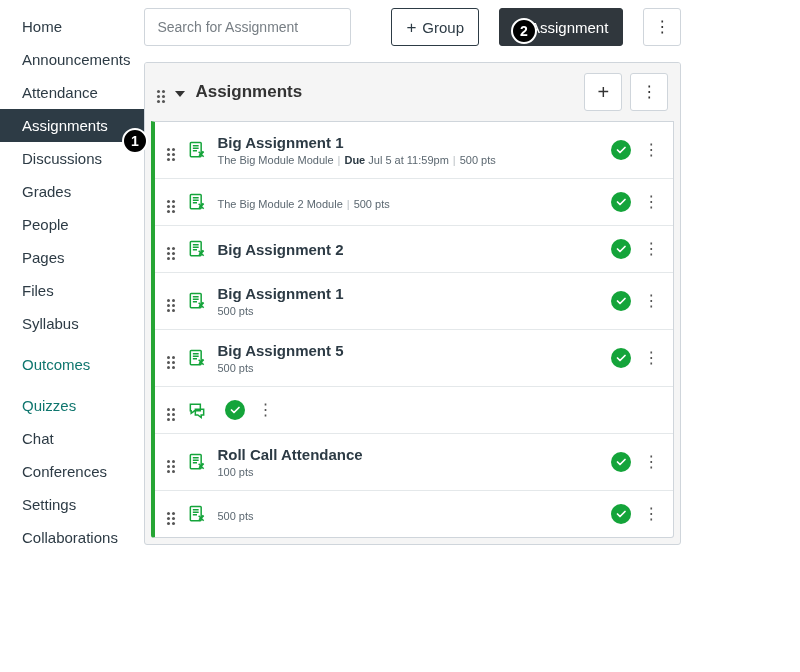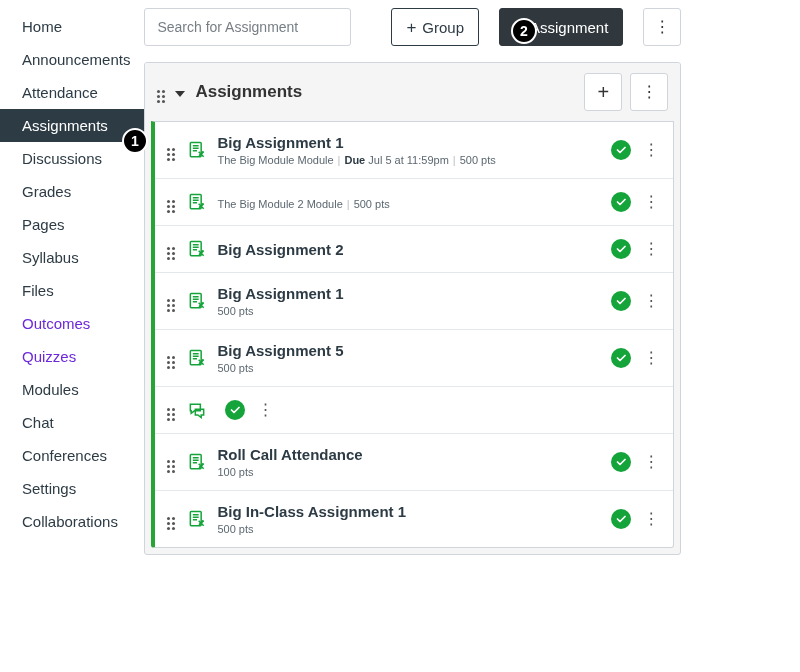--- a/index.html
+++ b/index.html
@@ -27,21 +27,22 @@
     font-size: 15px;
     color: #2d3b45;
     cursor: pointer;
     position: relative;
   }
   .sidebar .nav-item.active {
     background: #2d3b45;
     color: #fff;
   }
   .sidebar .nav-item.disabled {
-    color: #6d28d9;
+    color: #0f766e;
+    margin-top: 8px;
   }
   
   .main {
     flex: 1;
     padding: 8px 10px 8px 0px;
   }
   .topbar {
     display: flex;
     align-items: flex-end;
     gap: 20px;
@@ -236,26 +237,26 @@
 
 <div class="page">
 
   <nav class="sidebar" id="sidebar">
       <div class="nav-item">Home</div>
       <div class="nav-item">Announcements</div>
       <div class="nav-item">Attendance</div>
       <div class="nav-item active">Assignments</div>
       <div class="nav-item">Discussions</div>
       <div class="nav-item">Grades</div>
+      <div class="nav-item">People</div>
       <div class="nav-item">Pages</div>
+      <div class="nav-item">Files</div>
       <div class="nav-item">Syllabus</div>
-      <div class="nav-item">Files</div>
       <div class="nav-item disabled">Outcomes</div>
       <div class="nav-item disabled">Quizzes</div>
-      <div class="nav-item">Modules</div>
       <div class="nav-item">Chat</div>
       <div class="nav-item">Conferences</div>
       <div class="nav-item">Settings</div>
       <div class="nav-item">Collaborations</div>
     </nav>
 
   <div class="main">
 
     <div class="topbar">
       <input class="search" type="text" placeholder="Search for Assignment" style="">
@@ -521,21 +522,20 @@
             <span class="type-icon">
               <svg width="20" height="20" viewBox="0 0 24 24" fill="none" stroke="#14a43a" stroke-width="1.8">
                 <rect x="4" y="3" width="13" height="17" rx="1"></rect>
                 <path d="M7 7h7M7 10h7M7 13h5"></path>
                 <path d="M14 14l6 6" stroke="#14a43a"></path>
                 <path d="M20 14l-6 6" fill="none"></path>
                 <path d="M15 19l5-5-1-1-5 5z" fill="#14a43a" stroke="none"></path>
               </svg>
             </span>
             <div class="info">
-              <div class="title">Big In-Class Assignment 1</div>
               <div class="meta"><span>500 pts</span></div>
             </div>
             <span class="status">
               <span class="check-circle">
                 <svg width="12" height="12" viewBox="0 0 24 24">
                   <path d="M5 12l5 5L20 7" stroke="#fff" stroke-width="3.5" fill="none" stroke-linecap="round" stroke-linejoin="round"></path>
                 </svg>
               </span>
             </span>
             <span class="kebab"><span class="dots-vert">⋮</span></span>

